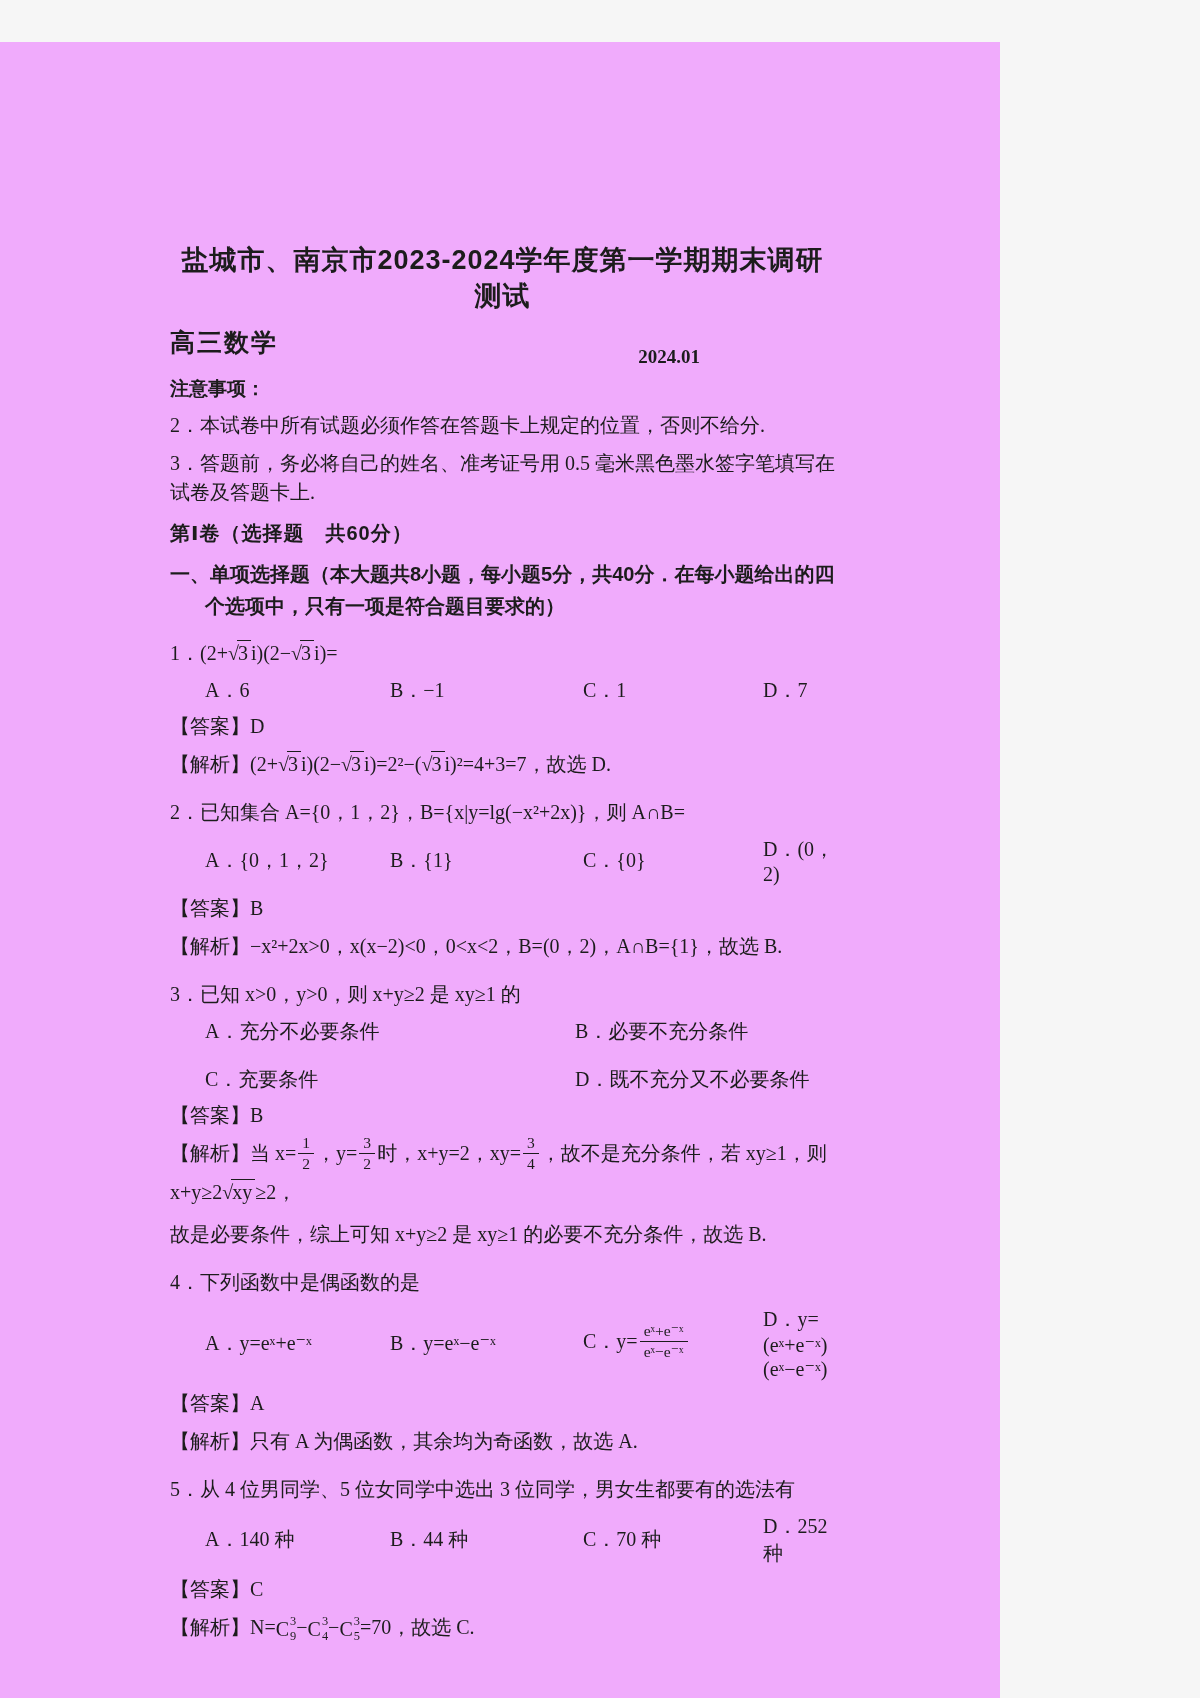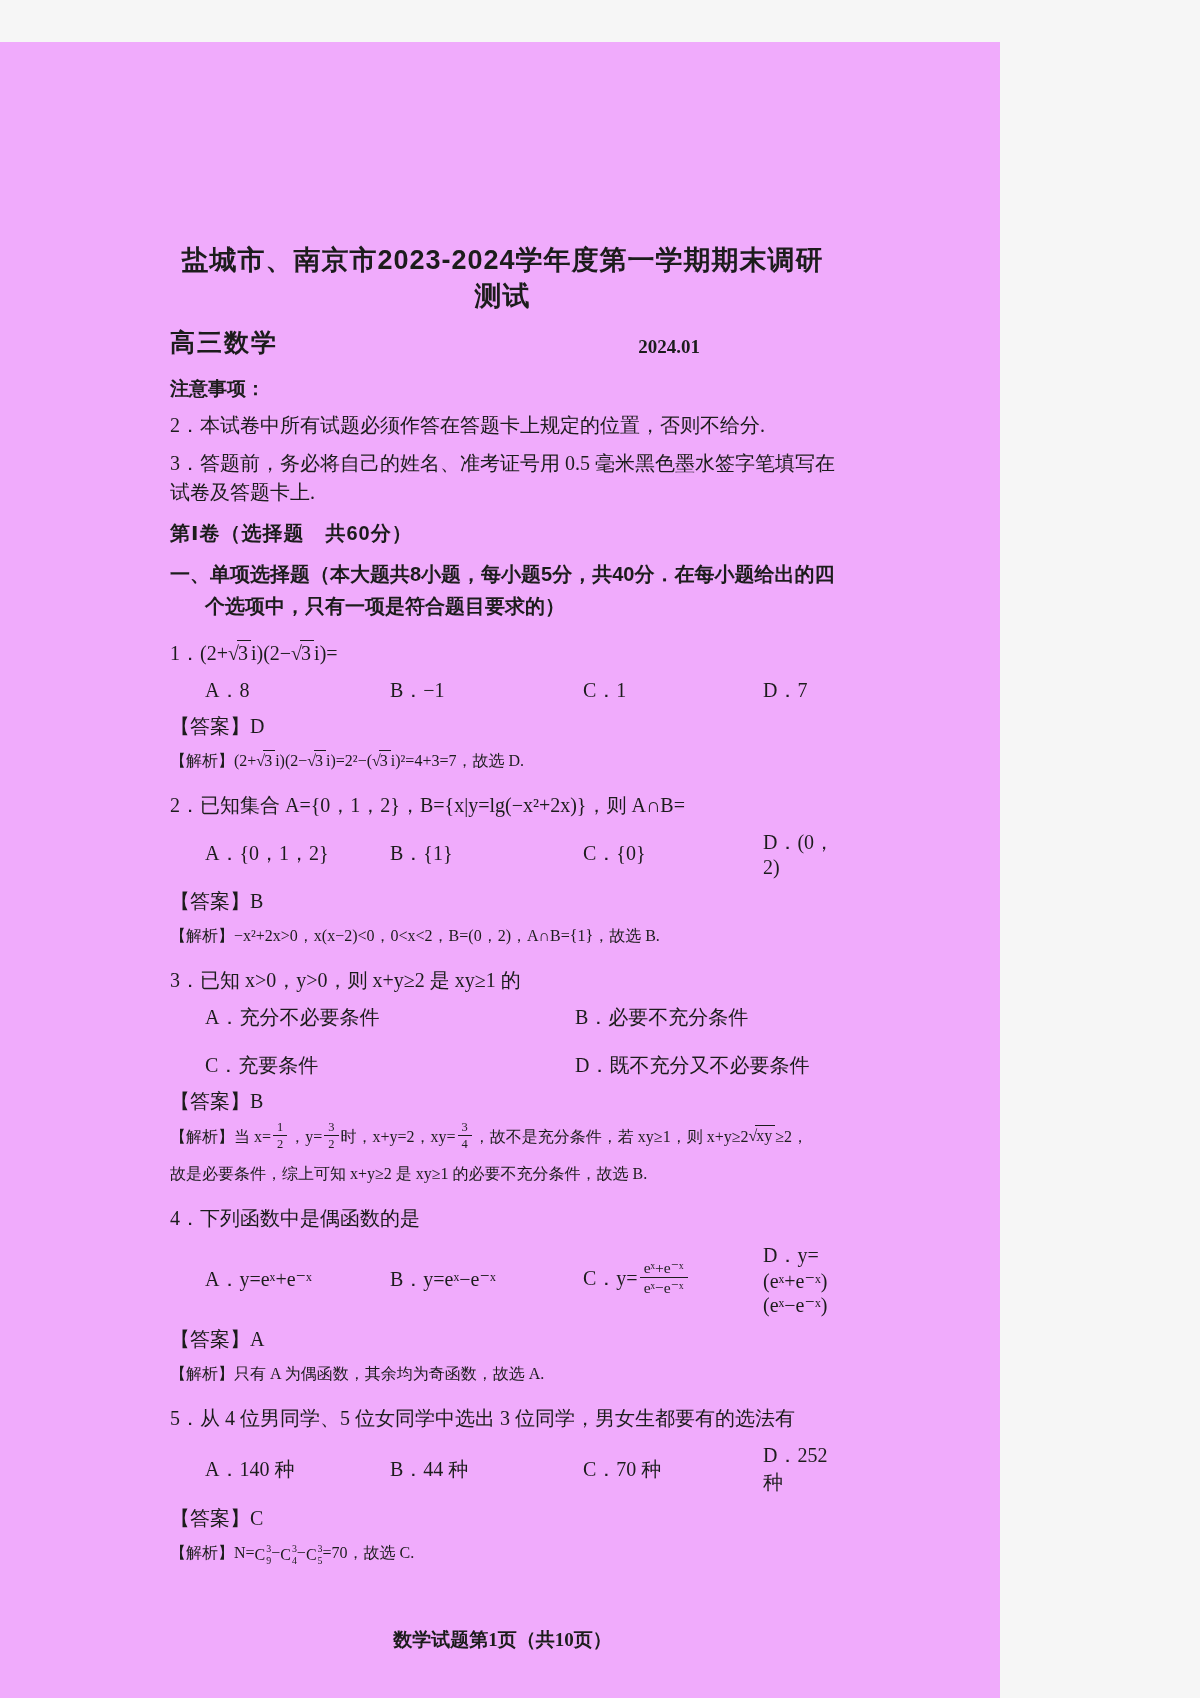--- a/index.html
+++ b/index.html
@@ -17,36 +17,36 @@
     padding:200px 165px 0 170px;
     margin-top:42px;
   }
   .heading-font{font-family:"Liberation Sans","DejaVu Sans",sans-serif;}
   .exam-title{
     font-size:27px;font-weight:700;text-align:center;margin:0;
     letter-spacing:1px;
   }
   .subtitle-row{position:relative;text-align:left;margin-top:12px;height:34px;}
   .exam-subtitle{display:inline;font-size:25px;font-weight:700;letter-spacing:2px;margin:0;}
-  .exam-date{position:absolute;right:135px;top:10px;font-weight:700;font-size:19px;}
+  .exam-date{position:absolute;right:135px;top:20px;font-weight:700;font-size:19px;}
   .notice{margin-top:16px;}
   .notice-title{font-weight:700;font-size:19px;}
   .notice-item{font-size:20px;margin-top:9px;line-height:1.45;}
   .volume-head{text-align:left;font-weight:700;font-size:20px;margin-top:13px;letter-spacing:1px;}
   .part-head{
     font-weight:700;font-size:20px;margin-top:11px;line-height:1.62;
     padding-left:35px;text-indent:-35px;
   }
   .question{margin-top:15px;}
   .stem{font-size:20px;line-height:1.5;}
   .options{margin-top:9px;font-size:20px;}
   .cols4{display:grid;grid-template-columns:185px 193px 180px 1fr;padding-left:35px;align-items:center;}
   .cols2{display:grid;grid-template-columns:370px 1fr;padding-left:35px;row-gap:21px;}
   .answer{margin-top:9px;font-size:20px;}
-  .analysis{margin-top:7px;font-size:16px;line-height:1.75;}
+  .analysis{margin-top:7px;font-size:20px;line-height:1.75;}
   .footer{text-align:center;font-weight:700;font-size:19px;margin-top:58px;}
 
   
   .frac{
     display:inline-flex;flex-direction:column;vertical-align:middle;
     text-align:center;font-size:0.78em;line-height:1.15;margin:0 2px;
     transform:translateY(-2px);
   }
   .frac .num{padding:0 4px 1px 4px;border-bottom:1.6px solid #1c1c1c;}
   .frac .den{padding:1px 4px 0 4px;}
@@ -77,21 +77,21 @@
     <div class="notice-item">2．本试卷中所有试题必须作答在答题卡上规定的位置，否则不给分.</div>
     <div class="notice-item">3．答题前，务必将自己的姓名、准考证号用 0.5 毫米黑色墨水签字笔填写在试卷及答题卡上.</div>
   </div>
 
   <div class="volume-head heading-font">第Ⅰ卷（选择题　共60分）</div>
   <div class="part-head heading-font">一、单项选择题（本大题共8小题，每小题5分，共40分．在每小题给出的四个选项中，只有一项是符合题目要求的）</div>
 
   <div class="question">
     <div class="stem">1．(2+<span class="sqrt"><span class="radical">√</span><span class="radicand">3</span></span>i)(2−<span class="sqrt"><span class="radical">√</span><span class="radicand">3</span></span>i)=</div>
     <div class="options cols4">
-      <span>A．8</span>
+      <span>A．6</span>
       <span>B．−1</span>
       <span>C．1</span>
       <span>D．7</span>
     </div>
     <div class="answer">【答案】D</div>
     <div class="analysis">【解析】(2+<span class="sqrt"><span class="radical">√</span><span class="radicand">3</span></span>i)(2−<span class="sqrt"><span class="radical">√</span><span class="radicand">3</span></span>i)=2²−(<span class="sqrt"><span class="radical">√</span><span class="radicand">3</span></span>i)²=4+3=7，故选 D.</div>
   </div>
 
   <div class="question">
     <div class="stem">2．已知集合 A={0，1，2}，B={x|y=lg(−x²+2x)}，则 A∩B=</div>

